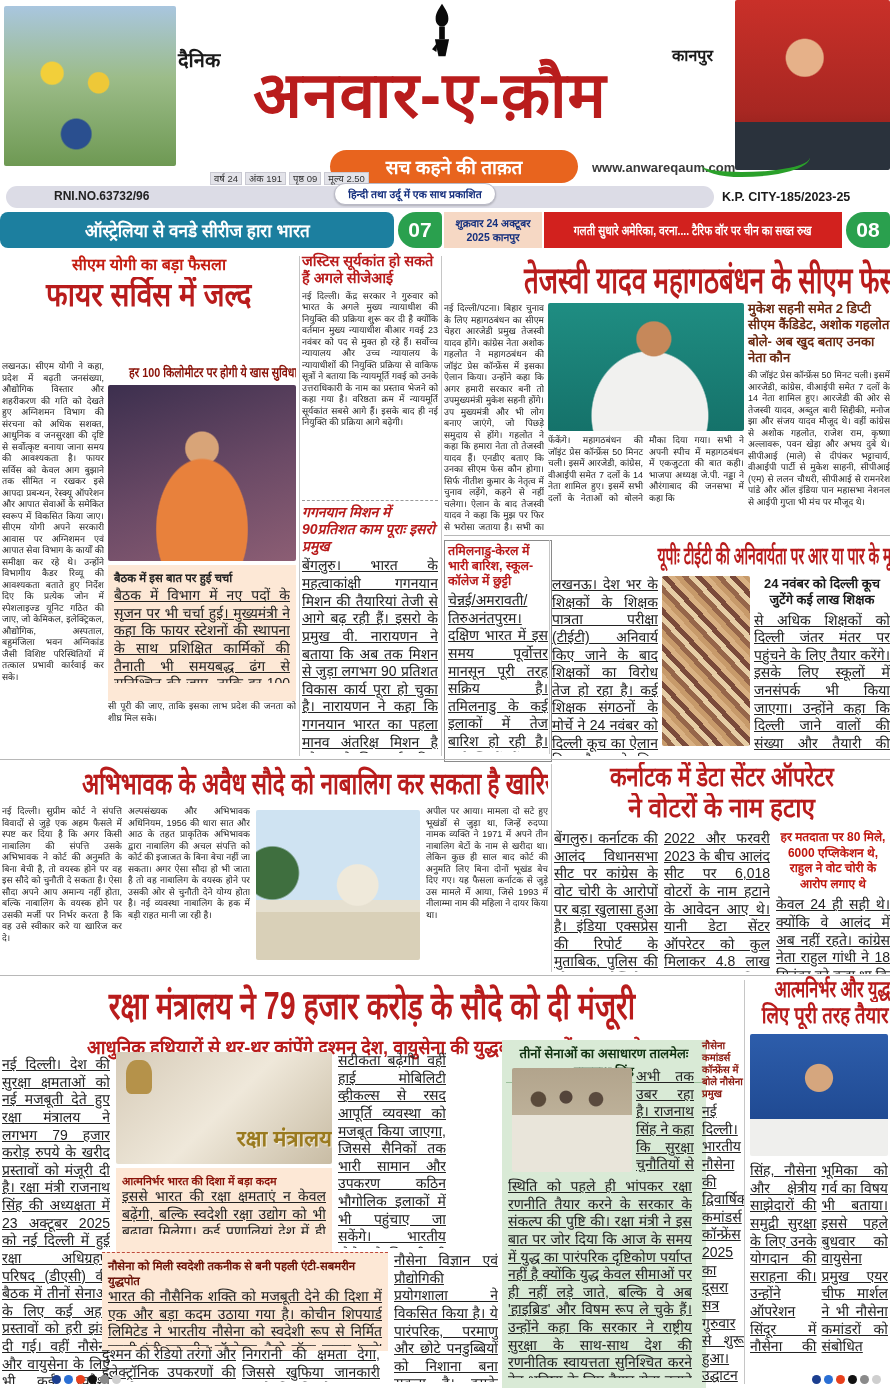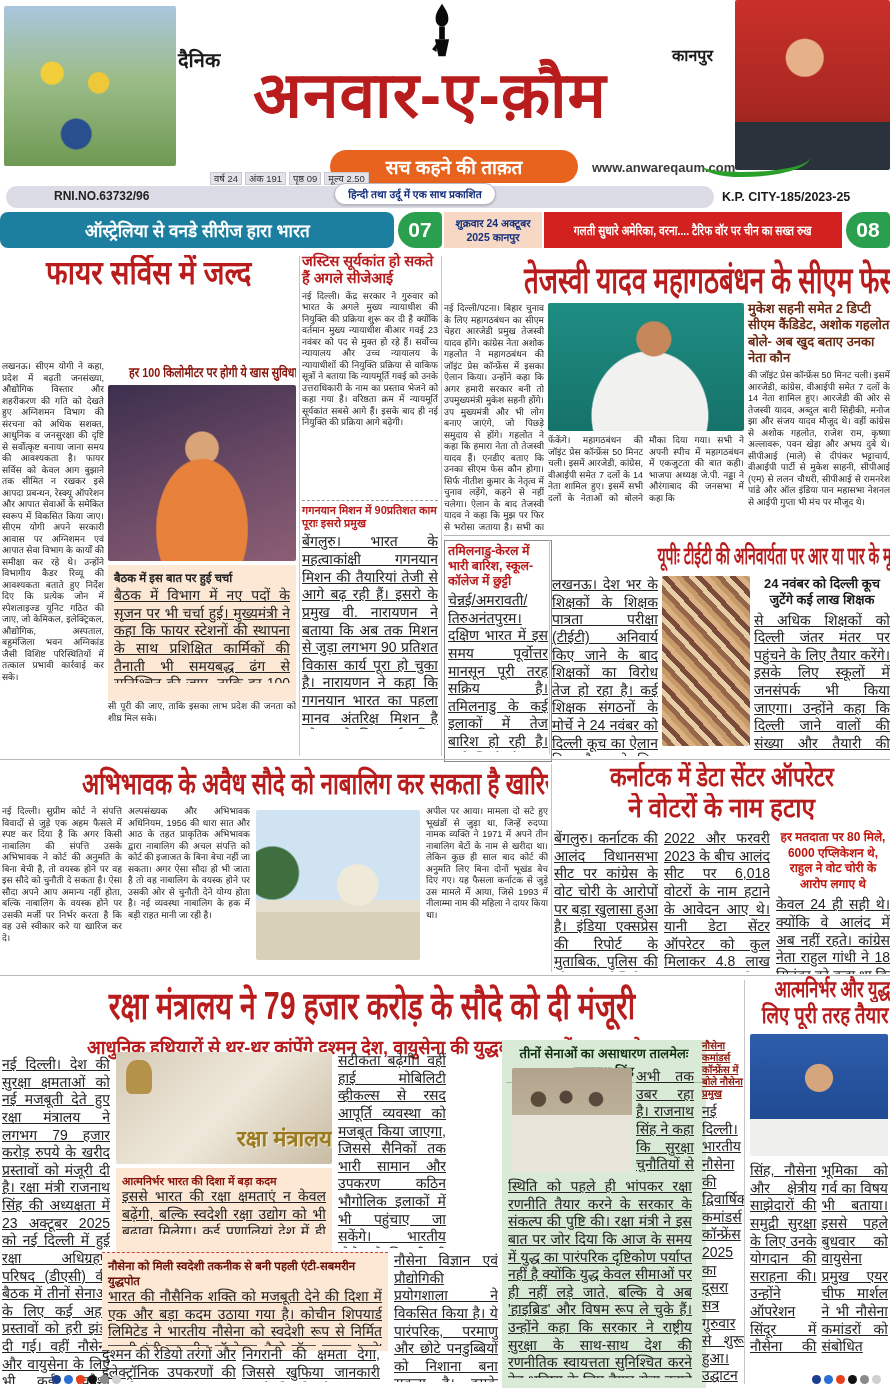--- a/index.html
+++ b/index.html
@@ -92,39 +92,40 @@
     <span style="font-size:10.5px;font-weight:bold;color:var(--date_blue);">2025 कानपुर</span>
   </div>
   <div class="abs strip" style="left:544px;top:212px;width:298px;height:36px;background:var(--strip_red);font-size:13px;">
       <span class="fit sx80" style="width:100%;"><span>गलती सुधारे अमेरिका, वरना.... टैरिफ वॉर पर चीन का सख्त रुख</span></span>
     </div>
   <div class="abs bracket" style="left:846px;top:212px;width:44px;height:36px;">
       <span>08</span>
     </div>
 
   <div class="abs" style="left:2px;top:253px;width:294px;height:505px;">
+    <div class="kicker" style="font-size:16px;">सीएम योगी का बड़ा फैसला</div>
     <div class="headline fit sx85" style="font-size:33px;line-height:1.1;margin-top:2px;"><span>फायर सर्विस में जल्द</span></div>
     <div class="abs bodytxt" style="left:0;top:108px;width:102px;height:394px;">लखनऊ। सीएम योगी ने कहा, प्रदेश में बढ़ती जनसंख्या, औद्योगिक विस्तार और शहरीकरण की गति को देखते हुए अग्निशमन विभाग की संरचना को अधिक सशक्त, आधुनिक व जनसुरक्षा की दृष्टि से सर्वोत्कृष्ट बनाया जाना समय की आवश्यकता है। फायर सर्विस को केवल आग बुझाने तक सीमित न रखकर इसे आपदा प्रबन्धन, रेस्क्यू ऑपरेशन और आपात सेवाओं के समेकित स्वरूप में विकसित किया जाए। सीएम योगी अपने सरकारी आवास पर अग्निशमन एवं आपात सेवा विभाग के कार्यों की समीक्षा कर रहे थे। उन्होंने विभागीय कैडर रिव्यू की आवश्यकता बताते हुए निर्देश दिए कि प्रत्येक जोन में स्पेशलाइज्ड यूनिट गठित की जाए, जो केमिकल, इलेक्ट्रिकल, औद्योगिक, अस्पताल, बहुमंजिला भवन अग्निकांड जैसी विशिष्ट परिस्थितियों में तत्काल प्रभावी कार्रवाई कर सके।</div>
     <div class="abs fit sx80" style="left:106px;top:110px;width:188px;font-size:13.5px;font-weight:bold;color:#8a1208;"><span>हर 100 किलोमीटर पर होगी ये खास सुविधा</span></div>
     <div class="photo yogi" style="left:106px;top:132px;width:188px;height:176px;"></div>
     <div class="abs capbox" style="left:106px;top:312px;width:176px;height:126px;">
       <div class="captitle">बैठक में इस बात पर हुई चर्चा</div>
       <div class="bodytxt-sm" style="height:96px;">बैठक में विभाग में नए पदों के सृजन पर भी चर्चा हुई। मुख्यमंत्री ने कहा कि फायर स्टेशनों की स्थापना के साथ प्रशिक्षित कार्मिकों की तैनाती भी समयबद्ध ढंग से सुनिश्चित की जाए, ताकि हर 100 किलोमीटर पर यह खास सुविधा उपलब्ध हो सके।</div>
     </div>
     <div class="abs bodytxt" style="left:106px;top:448px;width:188px;height:54px;">सी पूरी की जाए, ताकि इसका लाभ प्रदेश की जनता को शीघ्र मिल सके।</div>
   </div>
 
   <div class="abs" style="left:302px;top:253px;width:136px;height:246px;">
     <div class="headline" style="font-size:14.5px;line-height:1.2;">जस्टिस सूर्यकांत हो सकते हैं अगले सीजेआई</div>
     <div class="bodytxt" style="margin-top:3px;height:200px;">नई दिल्ली। केंद्र सरकार ने गुरुवार को भारत के अगले मुख्य न्यायाधीश की नियुक्ति की प्रक्रिया शुरू कर दी है क्योंकि वर्तमान मुख्य न्यायाधीश बीआर गवई 23 नवंबर को पद से मुक्त हो रहे हैं। सर्वोच्च न्यायालय और उच्च न्यायालय के न्यायाधीशों की नियुक्ति प्रक्रिया से वाकिफ सूत्रों ने बताया कि न्यायमूर्ति गवई को उनके उत्तराधिकारी के नाम का प्रस्ताव भेजने को कहा गया है। वरिष्ठता क्रम में न्यायमूर्ति सूर्यकांत सबसे आगे हैं। इसके बाद ही नई नियुक्ति की प्रक्रिया आगे बढ़ेगी।</div>
   </div>
   <div class="hr" style="left:302px;top:500px;width:136px;border-top:1px dashed #999;background:none;"></div>
 
   <div class="abs" style="left:302px;top:504px;width:136px;height:252px;">
-    <div class="headline" style="font-size:11px;line-height:1.2;">गगनयान मिशन में 90प्रतिशत काम पूराः इसरो प्रमुख</div>
+    <div class="headline" style="font-size:14px;line-height:1.2;font-style:italic;">गगनयान मिशन में 90प्रतिशत काम पूराः इसरो प्रमुख</div>
     <div class="bodytxt-sm" style="margin-top:3px;height:196px;">बेंगलुरु। भारत के महत्वाकांक्षी गगनयान मिशन की तैयारियां तेजी से आगे बढ़ रही हैं। इसरो के प्रमुख वी. नारायणन ने बताया कि अब तक मिशन से जुड़ा लगभग 90 प्रतिशत विकास कार्य पूरा हो चुका है। नारायणन ने कहा कि गगनयान भारत का पहला मानव अंतरिक्ष मिशन है और इसके लिए कई जटिल तकनीकों को विकसित करना पड़ा है। उन्होंने बताया, गगनयान मिशन बहुत अच्छी तरह आगे बढ़ रहा है। इस मिशन के लिए रॉकेट को मानव उड़ान के लिए उपयुक्त बनाना था, ऑर्बिटल मॉड्यूल तैयार करना था, और पर्यावरण नियंत्रण व सुरक्षा प्रणाली विकसित करनी थी। इसके अलावा, क्रू एस्केप सिस्टम, पैराशूट सिस्टम और अन्य मानव-संबंधी तकनीकें भी बनानी पड़ीं। इसरो प्रमुख ने कहा कि अब तीन बिना मानव वाले (अनक्रूड) मिशनों को पूरा करना बाकी है।</div>
   </div>
 
   <div class="abs" style="left:444px;top:253px;width:446px;height:280px;">
     <div class="headline fit sx70" style="font-size:37px;"><span>तेजस्वी यादव महागठबंधन के सीएम फेस</span></div>
     <div class="abs bodytxt" style="left:0;top:50px;width:100px;height:228px;">नई दिल्ली/पटना। बिहार चुनाव के लिए महागठबंधन का सीएम चेहरा आरजेडी प्रमुख तेजस्वी यादव होंगे। कांग्रेस नेता अशोक गहलोत ने महागठबंधन की जॉइंट प्रेस कॉन्फ्रेंस में इसका ऐलान किया। उन्होंने कहा कि अगर हमारी सरकार बनी तो उपमुख्यमंत्री मुकेश सहनी होंगे। उप मुख्यमंत्री और भी लोग बनाए जाएंगे, जो पिछड़े समुदाय से होंगे। गहलोत ने कहा कि हमारा नेता तो तेजस्वी यादव हैं। एनडीए बताए कि उनका सीएम फेस कौन होगा। सिर्फ नीतीश कुमार के नेतृत्व में चुनाव लड़ेंगे, कहने से नहीं चलेगा। ऐलान के बाद तेजस्वी यादव ने कहा कि मुझ पर फिर से भरोसा जताया है। सभी का दिल से धन्यवाद है। सबसे कहना चाहता हूं कि जो विश्वास जताया है, उस पर खरा उतरेंगे। 20 साल पुरानी निकम्मी सरकार को उखाड़कर</div>
     <div class="photo tejashwi" style="left:104px;top:50px;width:196px;height:128px;"></div>
     <div class="abs bodytxt" style="left:104px;top:182px;width:196px;height:96px;column-count:2;column-gap:6px;">फेंकेंगे। महागठबंधन की जॉइंट प्रेस कॉन्फ्रेंस 50 मिनट चली। इसमें आरजेडी, कांग्रेस, वीआईपी समेत 7 दलों के 14 नेता शामिल हुए। इसमें सभी दलों के नेताओं को बोलने मौका दिया गया। सभी ने अपनी स्पीच में महागठबंधन में एकजुटता की बात कही। भाजपा अध्यक्ष जे.पी. नड्डा ने औरंगाबाद की जनसभा में कहा कि</div>
     <div class="abs" style="left:304px;top:48px;width:142px;">
       <div style="font-size:13px;font-weight:bold;color:#6b2a12;line-height:1.25;">मुकेश सहनी समेत 2 डिप्टी सीएम कैंडिडेट, अशोक गहलोत बोले- अब खुद बताए उनका नेता कौन</div>
@@ -189,21 +190,21 @@
   </div>
 
   <div class="abs greenbox" style="left:502px;top:1040px;width:196px;height:346px;padding:4px;">
     <div style="font-size:13px;font-weight:bold;text-align:center;color:#123312;border-bottom:1px solid #9bbf9b;padding-bottom:2px;">तीनों सेनाओं का असाधारण तालमेलः राजनाथ सिंह</div>
     <div class="photo rajnathp" style="left:10px;top:28px;width:120px;height:104px;"></div>
     <div class="abs bodytxt-sm" style="left:134px;top:28px;width:58px;height:104px;">अभी तक उबर रहा है। राजनाथ सिंह ने कहा कि सुरक्षा चुनौतियों से निपटने के लिए स्थिति को पहले ही भांपकर रणनीति तैयार करने की जरूरत है। वे एक पुस्तक के विमोचन समारोह में बोल रहे थे।</div>
     <div class="abs bodytxt-sm" style="left:6px;top:138px;width:184px;height:200px;">स्थिति को पहले ही भांपकर रक्षा रणनीति तैयार करने के सरकार के संकल्प की पुष्टि की। रक्षा मंत्री ने इस बात पर जोर दिया कि आज के समय में युद्ध का पारंपरिक दृष्टिकोण पर्याप्त नहीं है क्योंकि युद्ध केवल सीमाओं पर ही नहीं लड़े जाते, बल्कि वे अब 'हाइब्रिड' और विषम रूप ले चुके हैं। उन्होंने कहा कि सरकार ने राष्ट्रीय सुरक्षा के साथ-साथ देश की रणनीतिक स्वायत्तता सुनिश्चित करने हेतु भविष्य के लिए तैयार सेना बनाने के मकसद से कई ''साहसिक और निर्णायक'' सुधार किए हैं। उन्होंने कहा, ''इन ऐतिहासिक कदमों में से एक कदम प्रमुख रक्षा अध्यक्ष के पद का सृजन था, जो तीनों सेनाओं के बीच समन्वय और तालमेल को मजबूत करने में मील का पत्थर साबित हुआ।'' सिंह ने कहा, ''ऑपरेशन सिंदूर के दौरान एकजुटता और एकीकरण का परिणाम पूरी दुनिया ने देखा। पाकिस्तान हमारे सशस्त्र बलों द्वारा किए गए करारे प्रहार से अब भी उबर रहा है।'' भाजपा नेता ने घरेलू रक्षा उत्पादन में वृद्धि और भारत के रक्षा क्षेत्र के लिए तेजी से एक विनिर्माण केंद्र बनने का भी जिक्र किया। इस पुस्तक को पढ़ने से मुझे जो मुख्य सीख मिली, वह यह है कि नागरिक-सैन्य एकीकरण को केवल एकीकरण के रूप में नहीं, बल्कि एक रणनीतिक प्रवर्तक के रूप में देखा जाना चाहिए।</div>
   </div>
 
   <div class="abs" style="left:702px;top:1040px;width:42px;height:346px;">
-    <div style="font-size:10px;font-weight:bold;color:#8b1a10;line-height:1.2;text-decoration:underline;">नौसेना कमांडर्स कॉन्फ्रेंस में बोले नौसेना प्रमुख</div>
+    <div style="font-size:10px;font-weight:bold;color:#8b1a10;line-height:1.2;">नौसेना कमांडर्स कॉन्फ्रेंस में बोले नौसेना प्रमुख</div>
     <div class="bodytxt-sm" style="margin-top:3px;height:280px;">नई दिल्ली। भारतीय नौसेना की द्विवार्षिक कमांडर्स कॉन्फ्रेंस 2025 का दूसरा सत्र गुरुवार से शुरू हुआ। उद्घाटन सत्र में अपने संबोधन के दौरान नौसेना प्रमुख एडमिरल दिनेश के त्रिपाठी ने नौसेना की आत्मनिर्भर बनने की दिशा में काम करने की योजना पर जोर दिया। इस दौरान उन्होंने नौसेना के जवानों की समर्पण भावना, पेशेवर रुख और देश की समुद्री सीमाओं की सुरक्षा के प्रति प्रतिबद्धता की सराहना की।</div>
   </div>
   <div class="abs" style="left:746px;top:976px;width:144px;height:412px;">
     <div class="headline fit sx70" style="font-size:23px;line-height:1.15;"><span>आत्मनिर्भर और युद्ध के</span></div>
     <div class="headline fit sx80" style="font-size:23px;line-height:1.15;"><span>लिए पूरी तरह तैयार</span></div>
     <div class="photo admiral" style="left:4px;top:58px;width:138px;height:122px;"></div>
     <div class="abs bodytxt-sm" style="left:4px;top:186px;width:138px;height:198px;column-count:2;column-gap:5px;">सिंह, नौसेना और क्षेत्रीय साझेदारों की समुद्री सुरक्षा के लिए उनके योगदान की सराहना की। उन्होंने ऑपरेशन सिंदूर में नौसेना की भूमिका को गर्व का विषय भी बताया। इससे पहले बुधवार को वायुसेना प्रमुख एयर चीफ मार्शल ने भी नौसेना कमांडरों को संबोधित किया। उन्होंने भारतीय नौसेना की हिंद महासागर क्षेत्र में उपस्थिति और विभिन्न चुनौतियों से निपटने में उसकी भूमिका की प्रशंसा की थी। नौसेना प्रमुख ने मौजूदा भू-राजनीतिक हालात पर चर्चा करते हुए कहा कि समुद्री सुरक्षा को मजबूत करना जरूरी है। बैठक में नौसेना की 2047 तक पूर्ण आत्मनिर्भर बनने की योजना पर भी चर्चा हुई।</div>
   </div>
 
   <div class="vr" style="left:299px;top:256px;height:500px;"></div>

